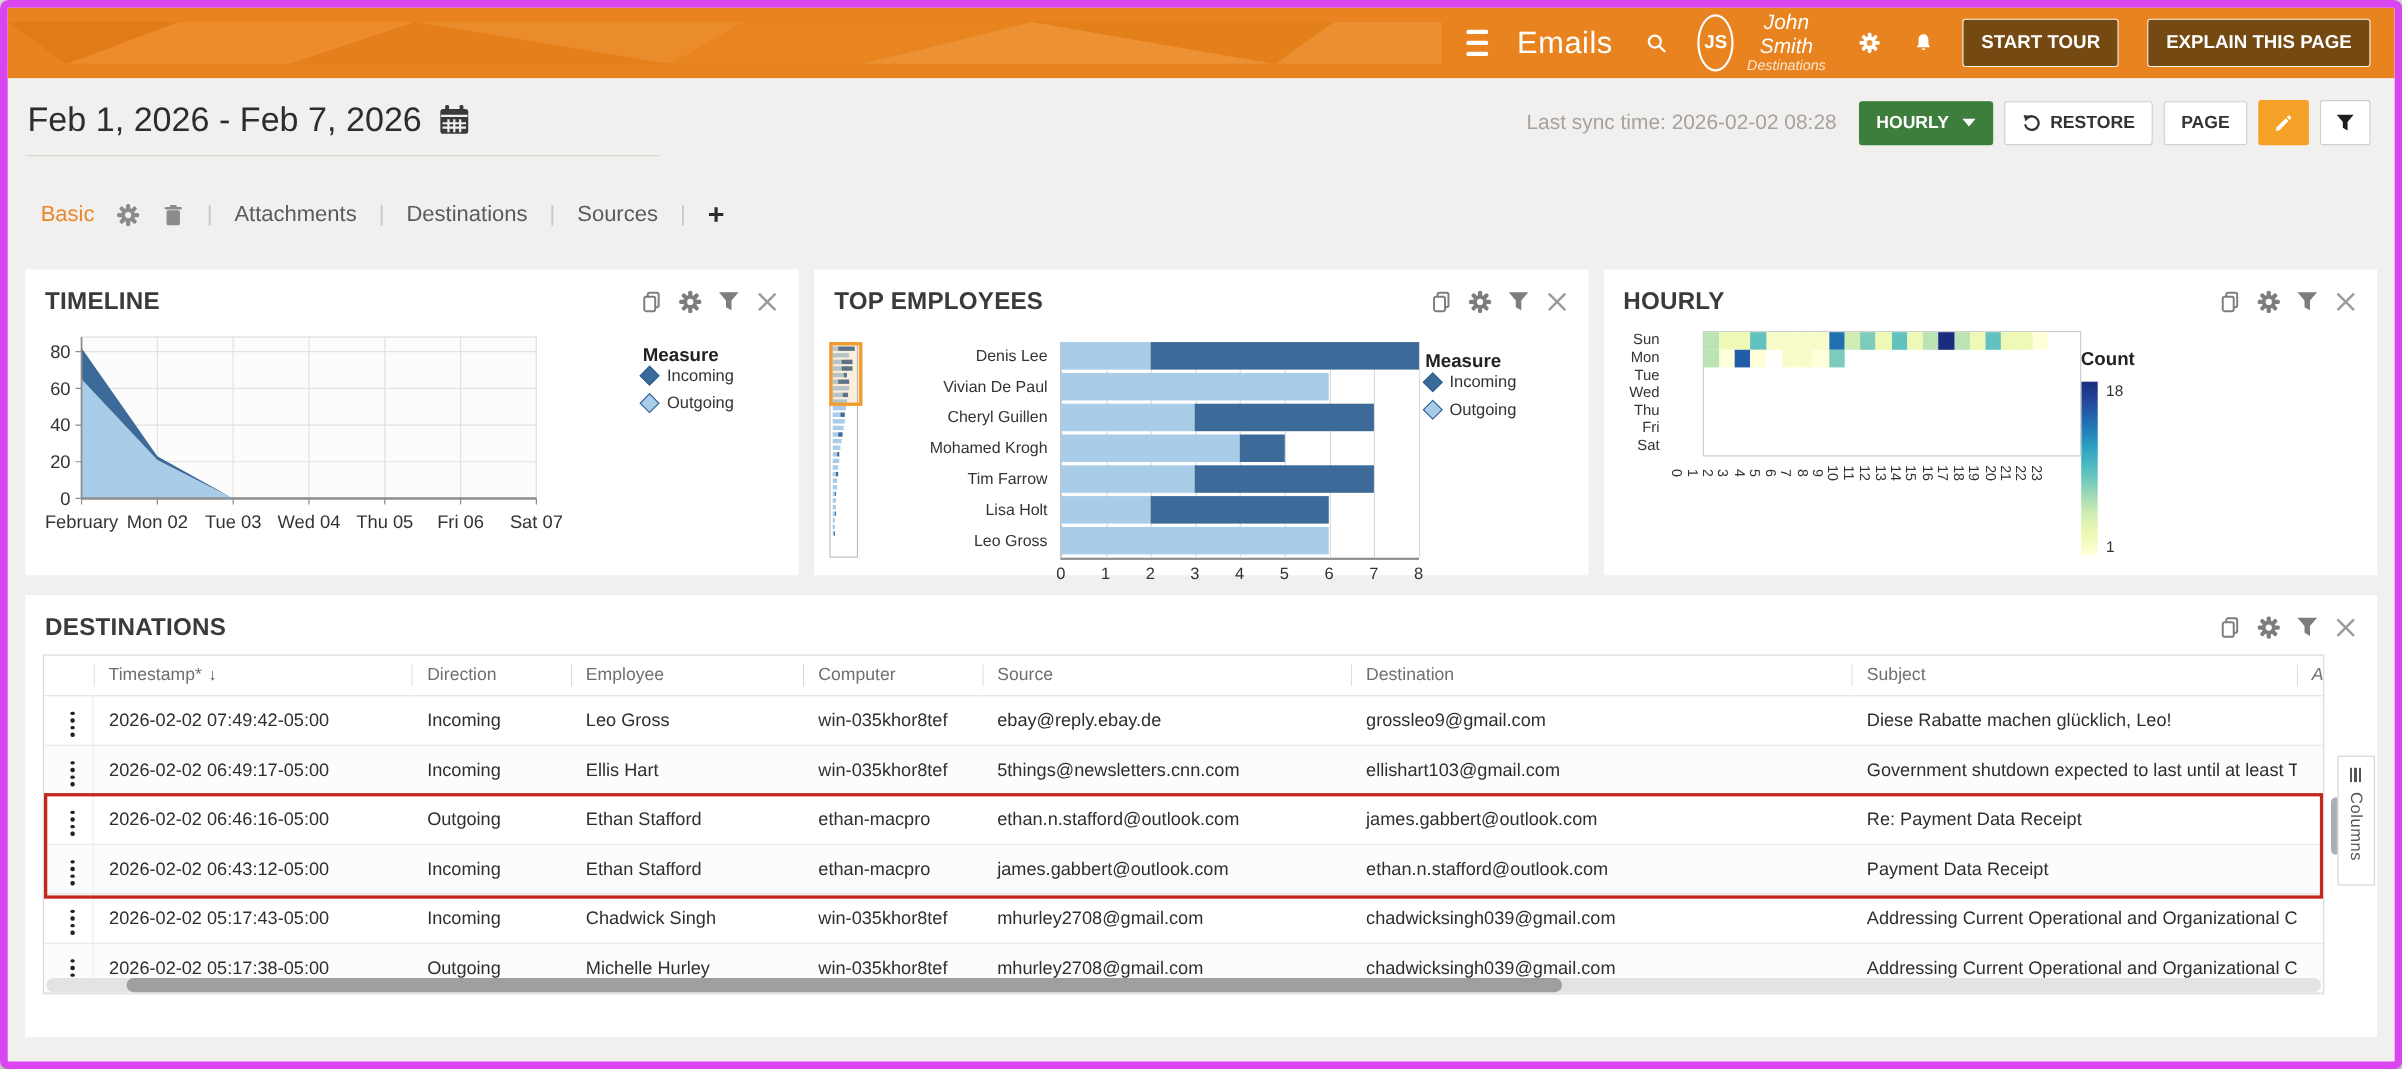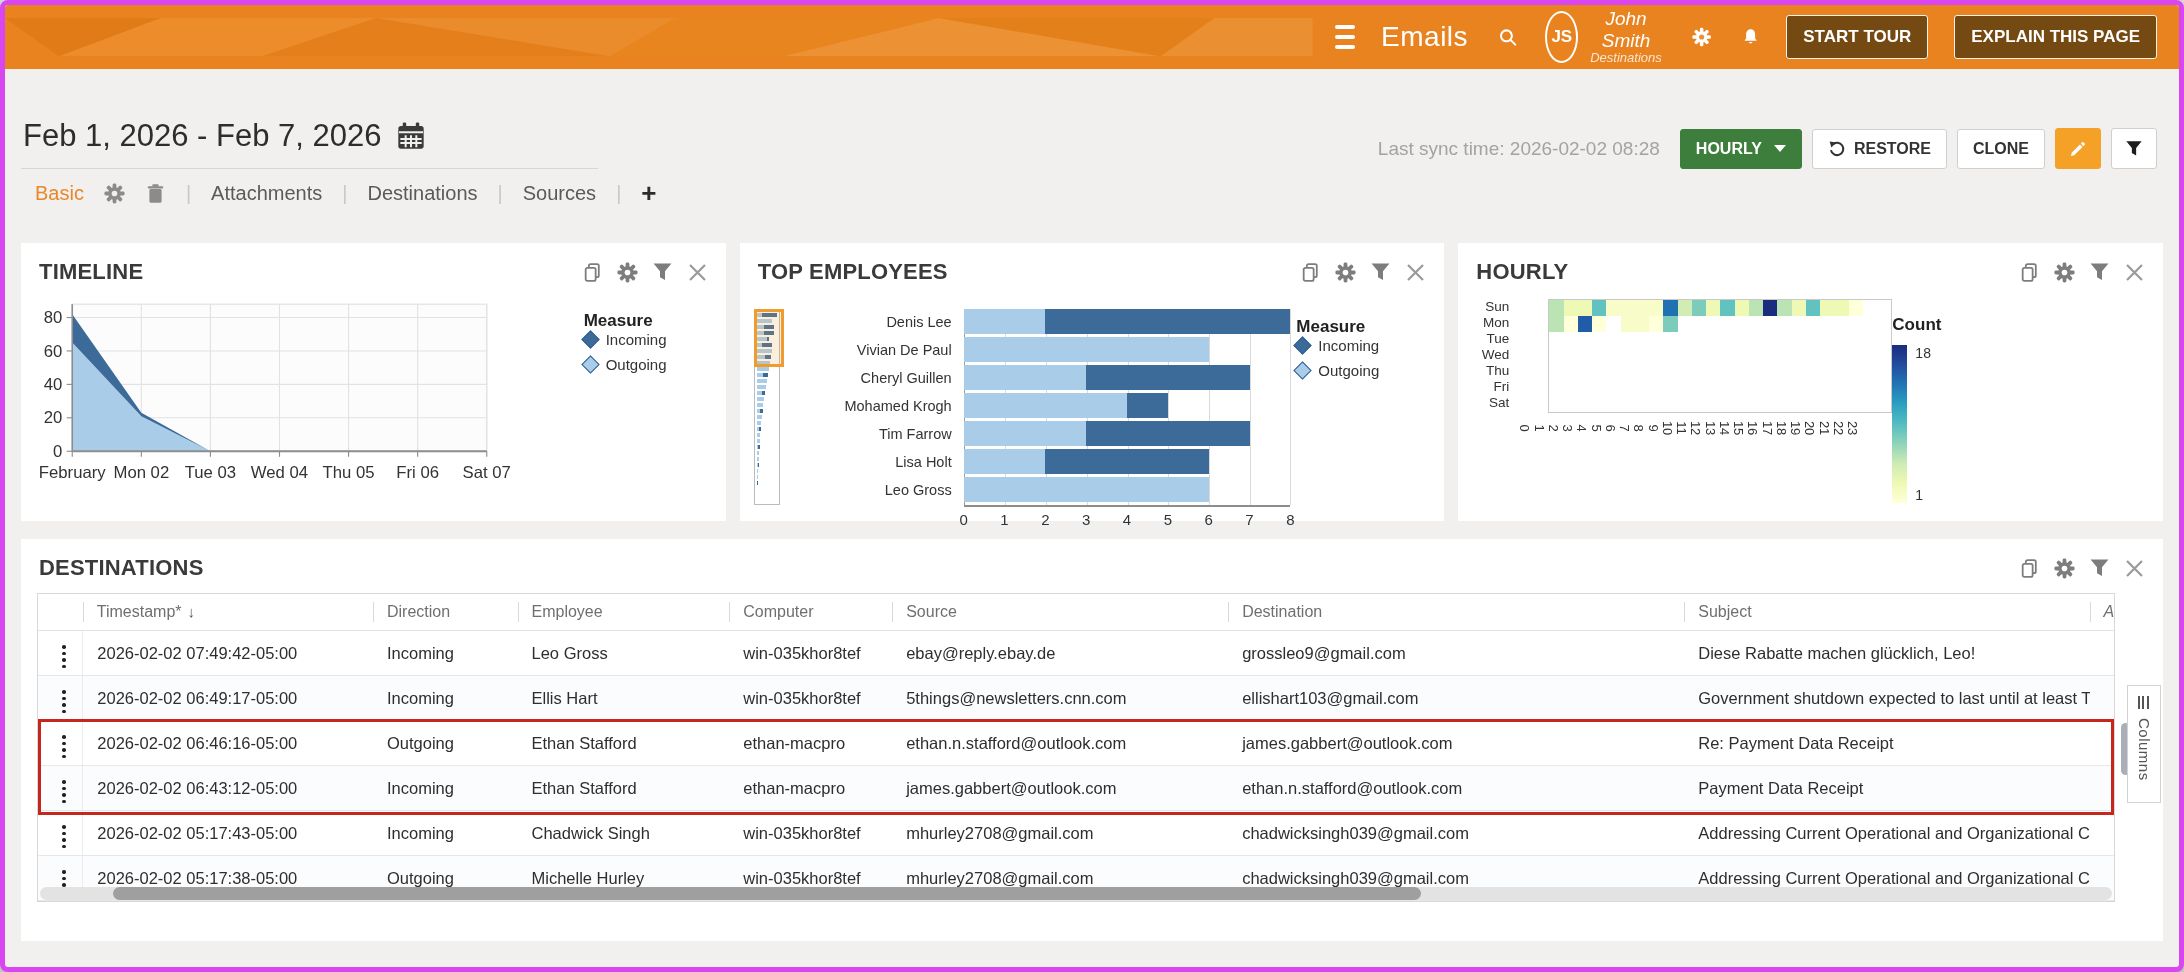--- a/index.html
+++ b/index.html
@@ -1,38 +1,38 @@
 <!DOCTYPE html>
 <html><head>
 <meta charset="utf-8">
 <style>
   html,body{margin:0;padding:0;background:#dfdfdf;font-family:"Liberation Sans",sans-serif;}
   .frame{position:relative;width:2184px;height:972px;box-sizing:border-box;background:#f1f0ee;
-         border:5px solid #d946ef;border-radius:8px;overflow:hidden;box-shadow:0 3px 10px rgba(0,0,0,.3);}
+         border:7px solid #d946ef;border-radius:8px;overflow:hidden;box-shadow:0 3px 10px rgba(0,0,0,.3);}
   
   .topbar{position:relative;height:64px;background:#e8831f;display:flex;align-items:center;overflow:hidden;}
   .topbar-bg{position:absolute;inset:0;}
   .topbar > *{position:relative;}
   .hamburger{width:34px;margin-left:22px;cursor:pointer;}
   .hamburger i{display:block;height:4px;background:#fff;border-radius:2px;margin:6px 0;}
   .app-title{color:#fff;font-size:28px;margin-left:26px;letter-spacing:.5px;}
   .tb-spacer{flex:1;}
   .tb-icon{color:#fff;width:32px;height:32px;margin-left:30px;cursor:pointer;--icon-hole:#ec9037;}
   .tb-icon svg{width:100%;height:100%;}
   .avatar{width:48px;height:48px;border:2px solid #fff;border-radius:50%;margin-left:28px;
           display:flex;align-items:center;justify-content:center;color:#fff;font-weight:bold;font-size:17px;}
   .userinfo{margin-left:12px;line-height:1.15;}
   .userinfo .uname{color:#fff;font-style:italic;font-size:19px;text-align:center;}
   .userinfo .urole{color:rgba(255,255,255,.8);font-style:italic;font-size:13px;}
   .tb-btn{margin-left:26px;background:rgba(84,56,15,.78);border:1px solid #f6f2ec;color:#fff;
           font-weight:bold;font-size:17px;padding:11px 16px;border-radius:3px;cursor:pointer;white-space:nowrap;
           font-family:"Liberation Sans",sans-serif;}
   .tb-btn.last{margin-right:22px;}
   
-  .toolbar-row{height:100px;display:flex;justify-content:space-between;align-items:flex-end;padding:20px 22px 0 16px;box-sizing:border-box;}
+  .toolbar-row{height:100px;display:flex;justify-content:space-between;align-items:flex-start;padding:20px 22px 0 16px;box-sizing:border-box;}
   .daterange{display:flex;align-items:center;gap:14px;font-size:31px;color:#2d2d2d;
              border-bottom:1px solid #d8d5d2;padding:0 0 14px 2px;min-width:575px;cursor:pointer;}
   .cal-icon{width:32px;height:32px;color:#3a3a3a;}
   .cal-icon svg{width:100%;height:100%;}
   .right-actions{display:flex;align-items:center;gap:10px;}
   .lastsync{color:#a5a2a0;font-size:19px;margin-right:10px;}
   .btn{display:flex;align-items:center;gap:8px;font-weight:bold;font-size:16px;padding:10px 15px;
        border-radius:3px;border:1px solid #cfcfcf;background:#fff;color:#333;cursor:pointer;
        font-family:"Liberation Sans",sans-serif;}
   .btn .bicon{width:18px;height:18px;display:inline-block;}
@@ -199,21 +199,21 @@
         <span class="caret"></span>
       </button>
       <button class="btn">
         <span class="bicon"><svg viewBox="0 0 20 20">
               <path d="M5.2 5 A6.9 6.9 0 1 1 3.3 11.2" fill="none" stroke="currentColor" stroke-width="2.3"></path>
               <path d="M1.8 1.6 L9 2.8 L3.8 8.2 Z" fill="currentColor"></path>
             </svg></span>
         <span>RESTORE</span>
       </button>
       <button class="btn">
-          <span>CLONE</span>
+          <span>PAGE</span>
         </button>
       <button class="btn btn-square btn-pencil">
           <span class="bicon"><svg viewBox="0 0 24 24" fill="currentColor">
               <path d="M3.6 17 14.6 6l3.4 3.4L7 20.4l-4.4 1z"></path>
               <path d="M15.8 4.8l1.5-1.5c.7-.7 1.7-.7 2.4 0l1 1c.7.7.7 1.7 0 2.4L19.2 8.2z"></path>
             </svg></span>
         </button>
       <button class="btn btn-square btn-filter">
           <span class="bicon"><svg viewBox="0 0 16 16">
               <path d="M1.2 1.2 h13.6 L9.9 7 v6.8 L6.1 11.6 V7 Z" fill="currentColor"></path>

